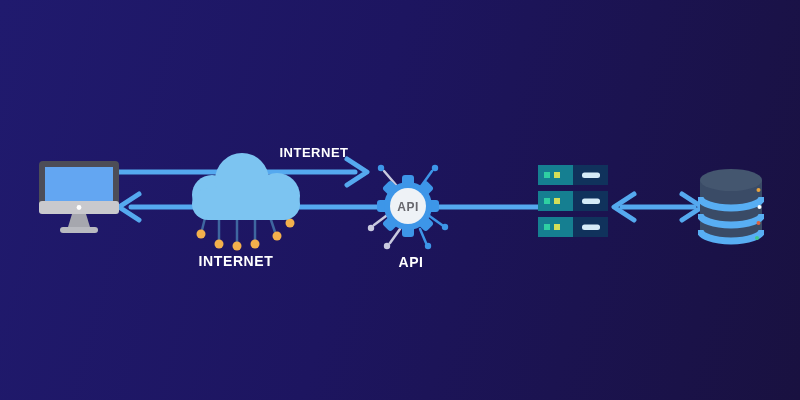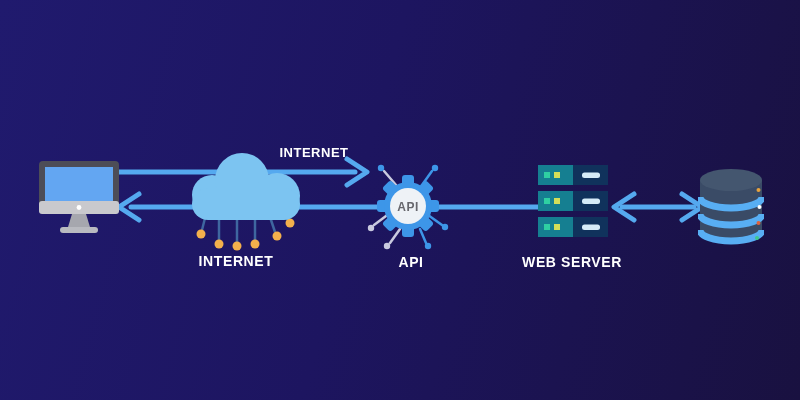--- a/index.html
+++ b/index.html
@@ -154,15 +154,14 @@
       <circle cx="61.5" cy="41" r="2" fill="#ffffff"></circle>
       <circle cx="60.5" cy="57" r="2" fill="#e0623c"></circle>
       <circle cx="59" cy="72" r="2" fill="#3ec98c"></circle>
     </g>
   </svg>
 
   <div class="edge-label" style="left:254px;top:145px">INTERNET</div>
 
   <div class="node-label" style="left:171px;top:253px">INTERNET</div>
   <div class="node-label" style="left:346px;top:254px">API</div>
-  <div class="node-label" style="left:507px;top:254px">WEB SERVER</div>
 
 </div>
 
 </body></html>

